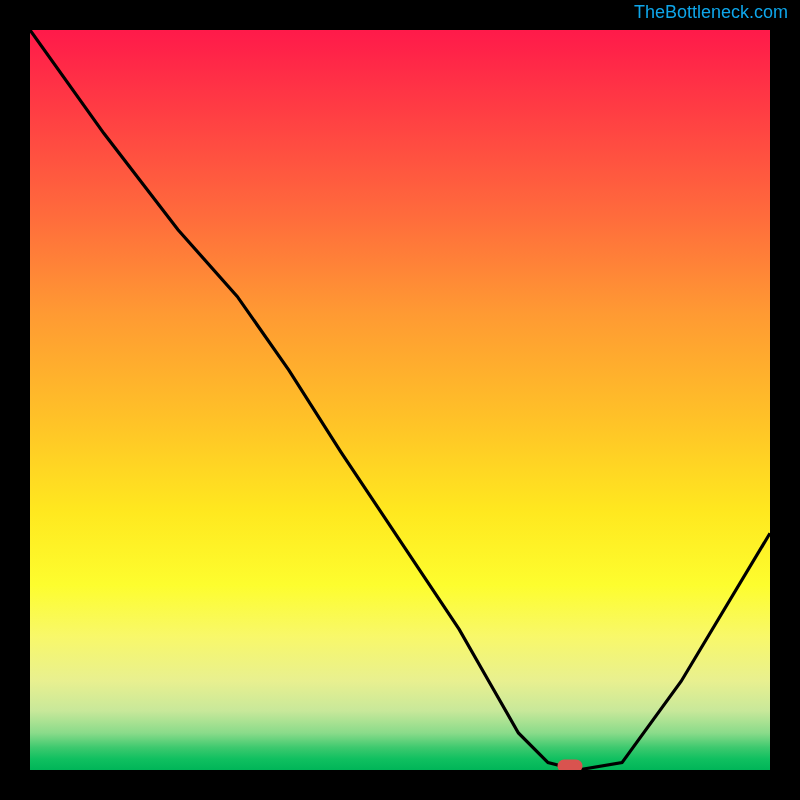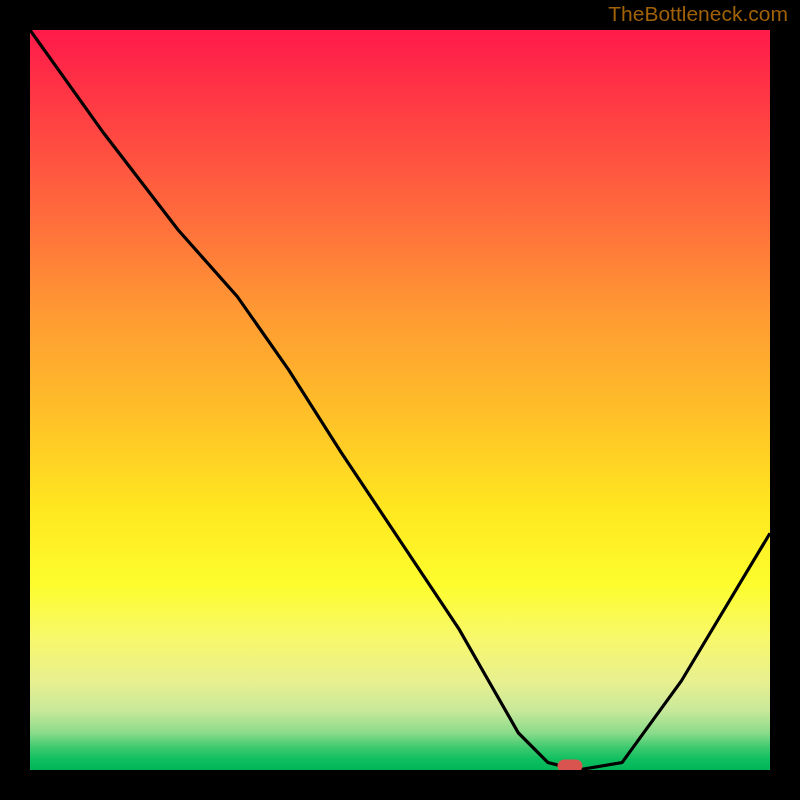--- a/index.html
+++ b/index.html
@@ -8,22 +8,22 @@
     background: #000;
     width: 800px;
     height: 800px;
     position: relative;
     font-family: Arial, sans-serif;
   }
   .watermark {
     position: absolute;
     top: 2px;
     right: 12px;
-    color: #a16207;
-    font-size: 21px;
+    color: #0ea5e9;
+    font-size: 18px;
     font-weight: 500;
     z-index: 10;
   }
   .plot-area {
     position: absolute;
     left: 30px;
     top: 30px;
     width: 740px;
     height: 740px;
     overflow: hidden;

